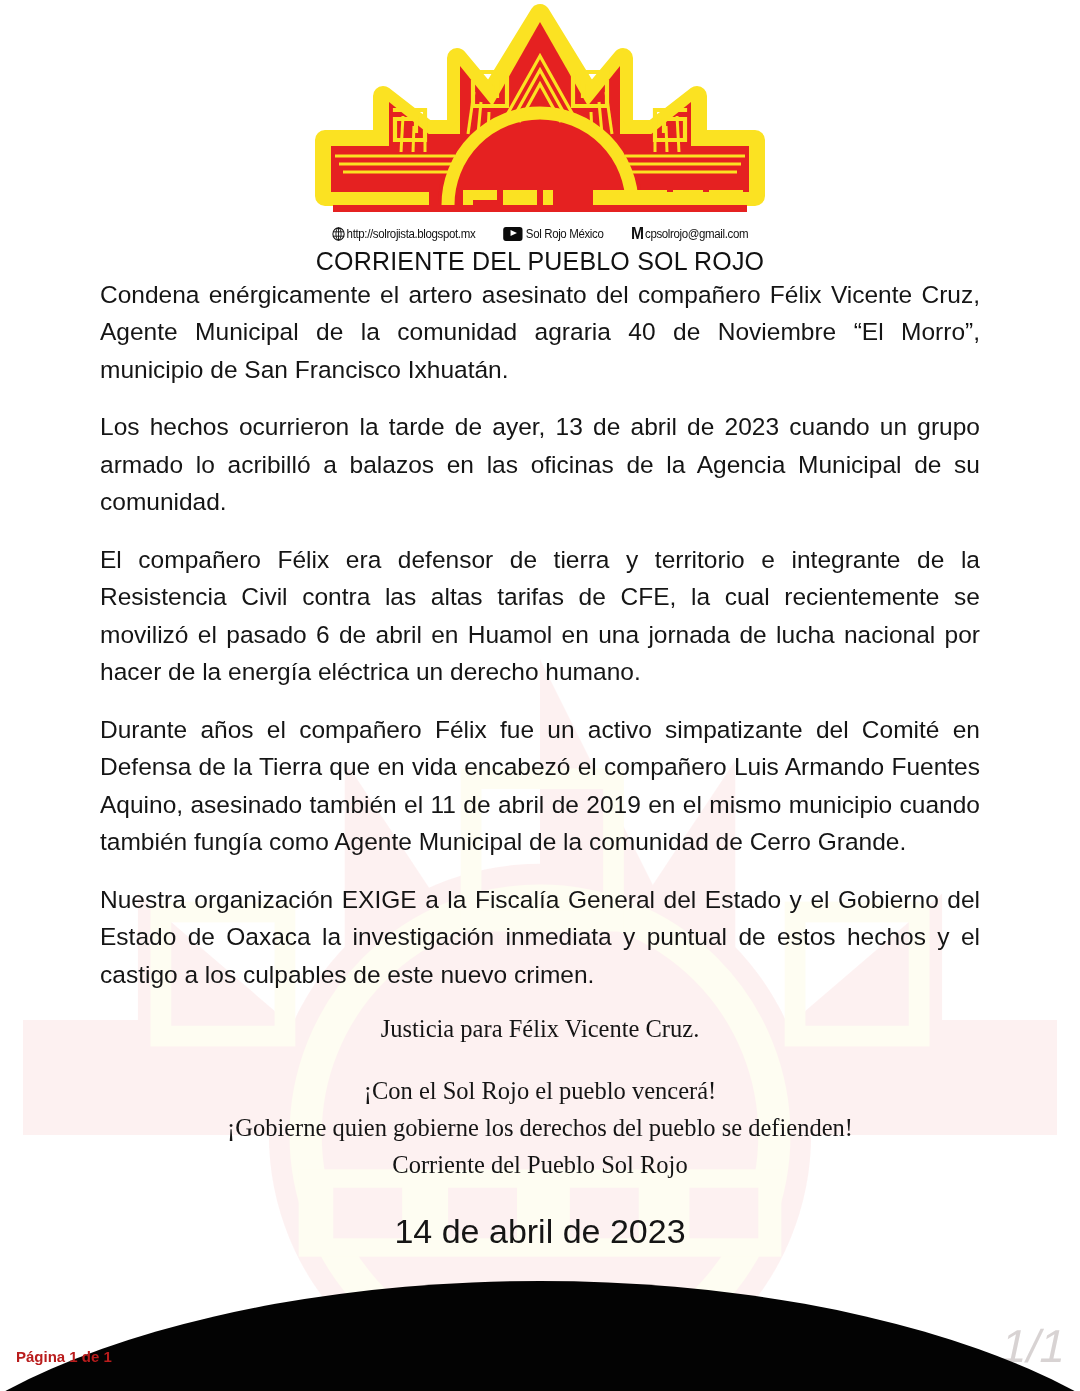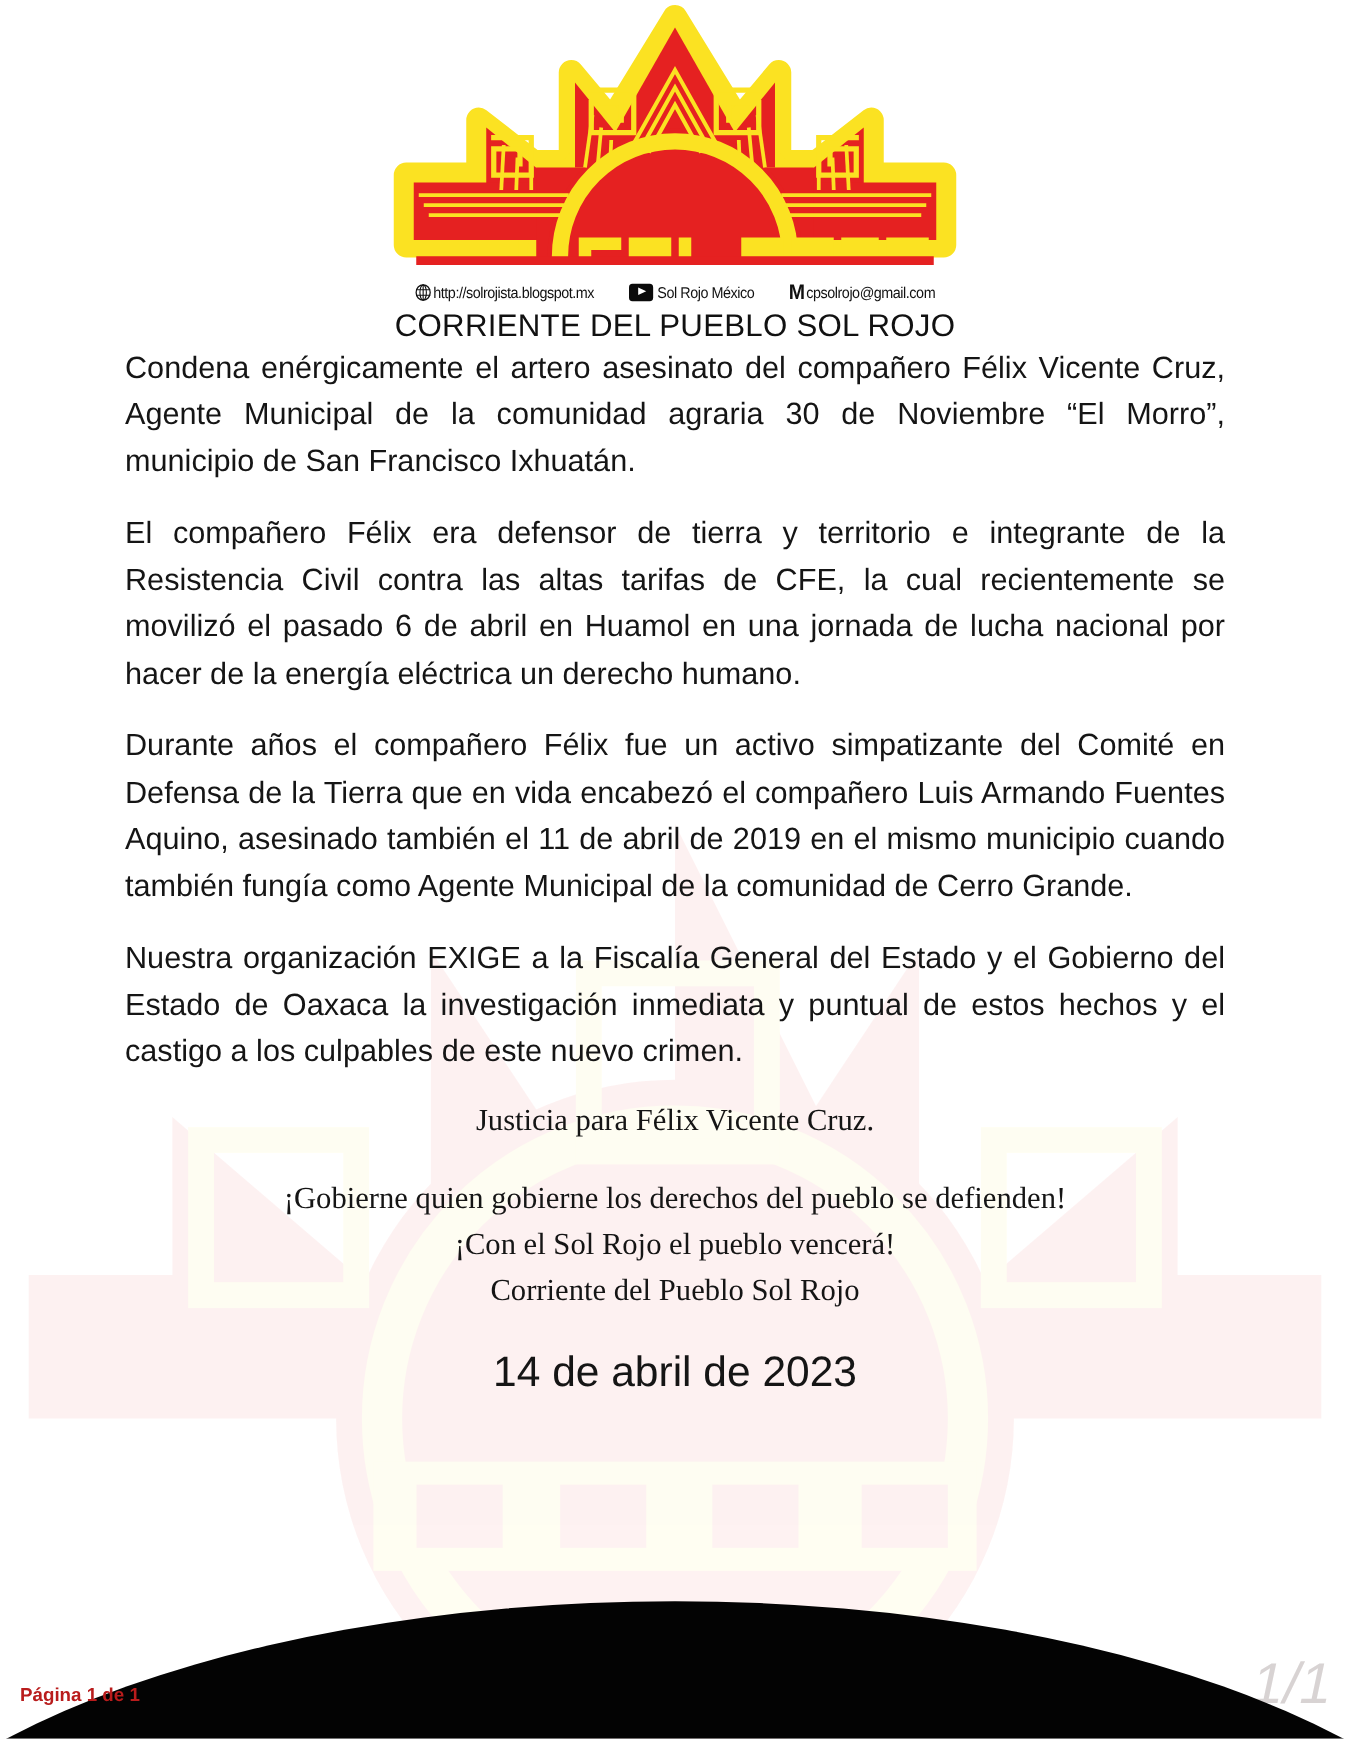--- a/index.html
+++ b/index.html
@@ -336,30 +336,31 @@
           <span class="gmail-icon">M</span>
           <span>cpsolrojo@gmail.com</span>
         </span>
       </div>
     </div>
 
     <div class="org-title">CORRIENTE DEL PUEBLO SOL ROJO</div>
   </div>
 
   <div class="content">
-    <p class="body">Condena enérgicamente el artero asesinato del compañero Félix Vicente Cruz, Agente Municipal de la comunidad agraria 30 de Noviembre “El Morro”, municipio de San Francisco Ixhuatán.</p>
+    <p class="body">Condena enérgicamente el artero asesinato del compañero Félix Vicente Cruz, Agente Municipal de la comunidad agraria 40 de Noviembre “El Morro”, municipio de San Francisco Ixhuatán.</p>
+    <p class="body">Los hechos ocurrieron la tarde de ayer, 13 de abril de 2023 cuando un grupo armado lo acribilló a balazos en las oficinas de la Agencia Municipal de su comunidad.</p>
     <p class="body">El compañero Félix era defensor de tierra y territorio e integrante de la Resistencia Civil contra las altas tarifas de CFE, la cual recientemente se movilizó el pasado 6 de abril en Huamol en una jornada de lucha nacional por hacer de la energía eléctrica un derecho humano.</p>
     <p class="body">Durante años el compañero Félix fue un activo simpatizante del Comité en Defensa de la Tierra que en vida encabezó el compañero Luis Armando Fuentes Aquino, asesinado también el 11 de abril de 2019 en el mismo municipio cuando también fungía como Agente Municipal de la comunidad de Cerro Grande.</p>
     <p class="body">Nuestra organización EXIGE a la Fiscalía General del Estado y el Gobierno del Estado de Oaxaca la investigación inmediata y puntual de estos hechos y el castigo a los culpables de este nuevo crimen.</p>
 
     <div class="slogan-block">
       <div class="slogan-single">Justicia para Félix Vicente Cruz.</div>
       <div class="slogan-group">
+        <div>¡Con el Sol Rojo el pueblo vencerá!</div>
         <div>¡Gobierne quien gobierne los derechos del pueblo se defienden!</div>
-        <div>¡Con el Sol Rojo el pueblo vencerá!</div>
         <div>Corriente del Pueblo Sol Rojo</div>
       </div>
     </div>
 
     <div class="doc-date">14 de abril de 2023</div>
   </div>
 
   <div class="footer-arc"></div>
   <div class="page-num">Página 1 de 1</div>
 

